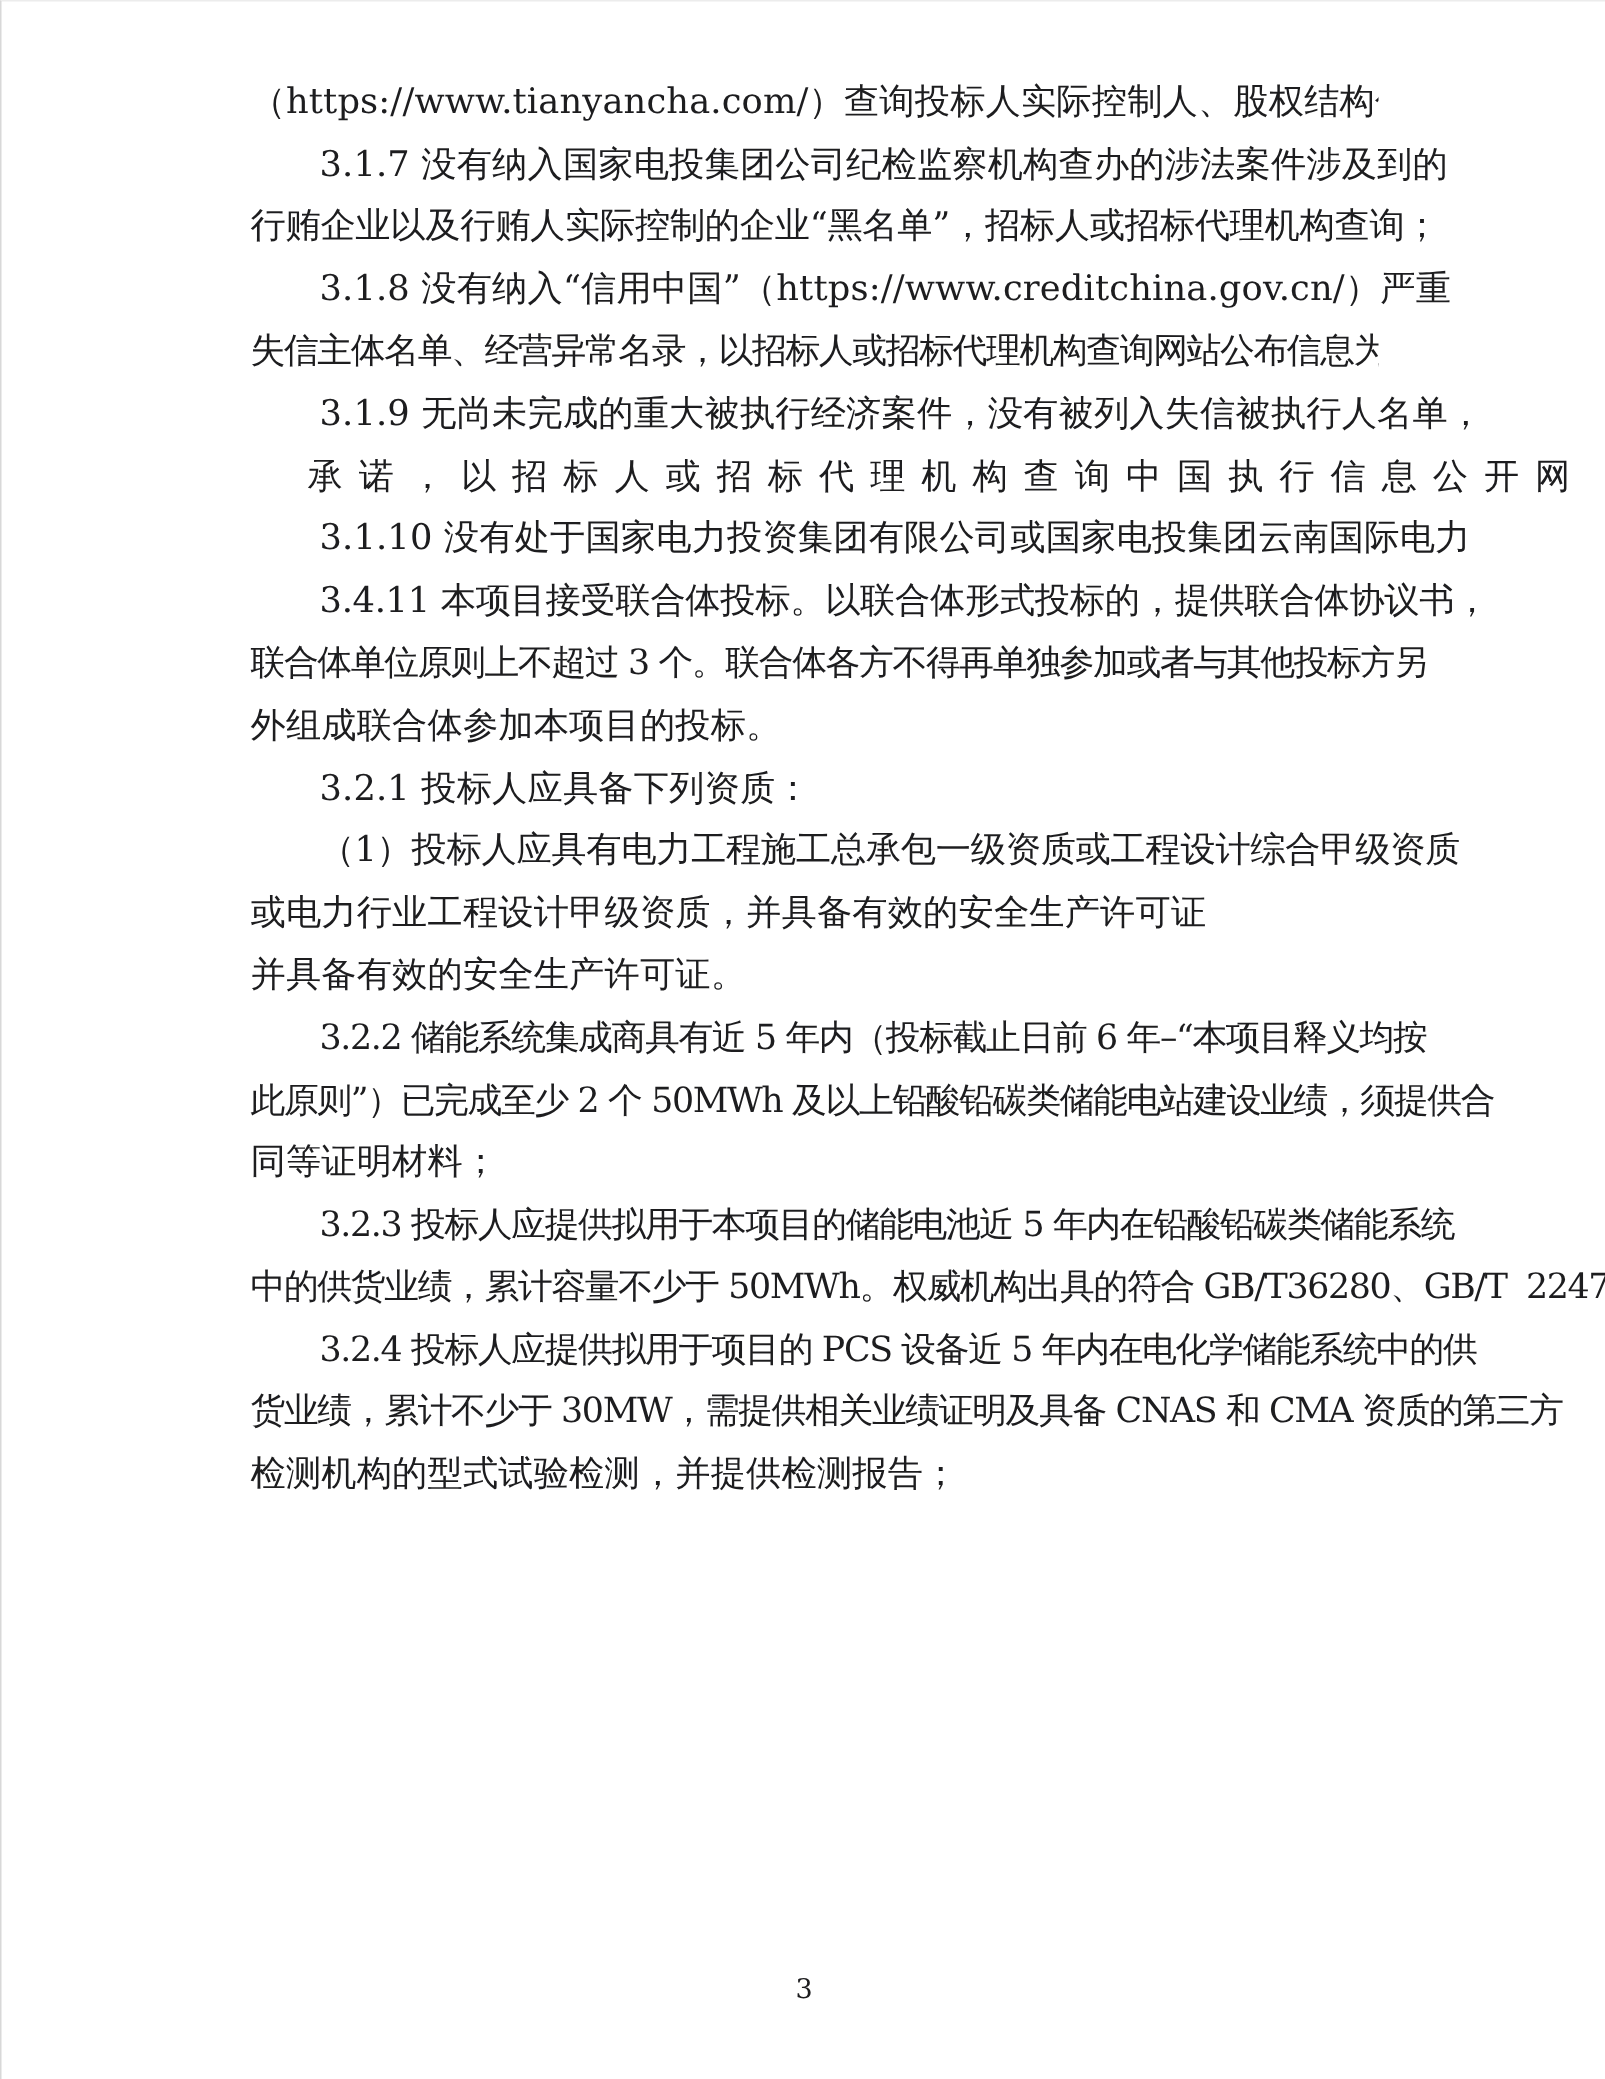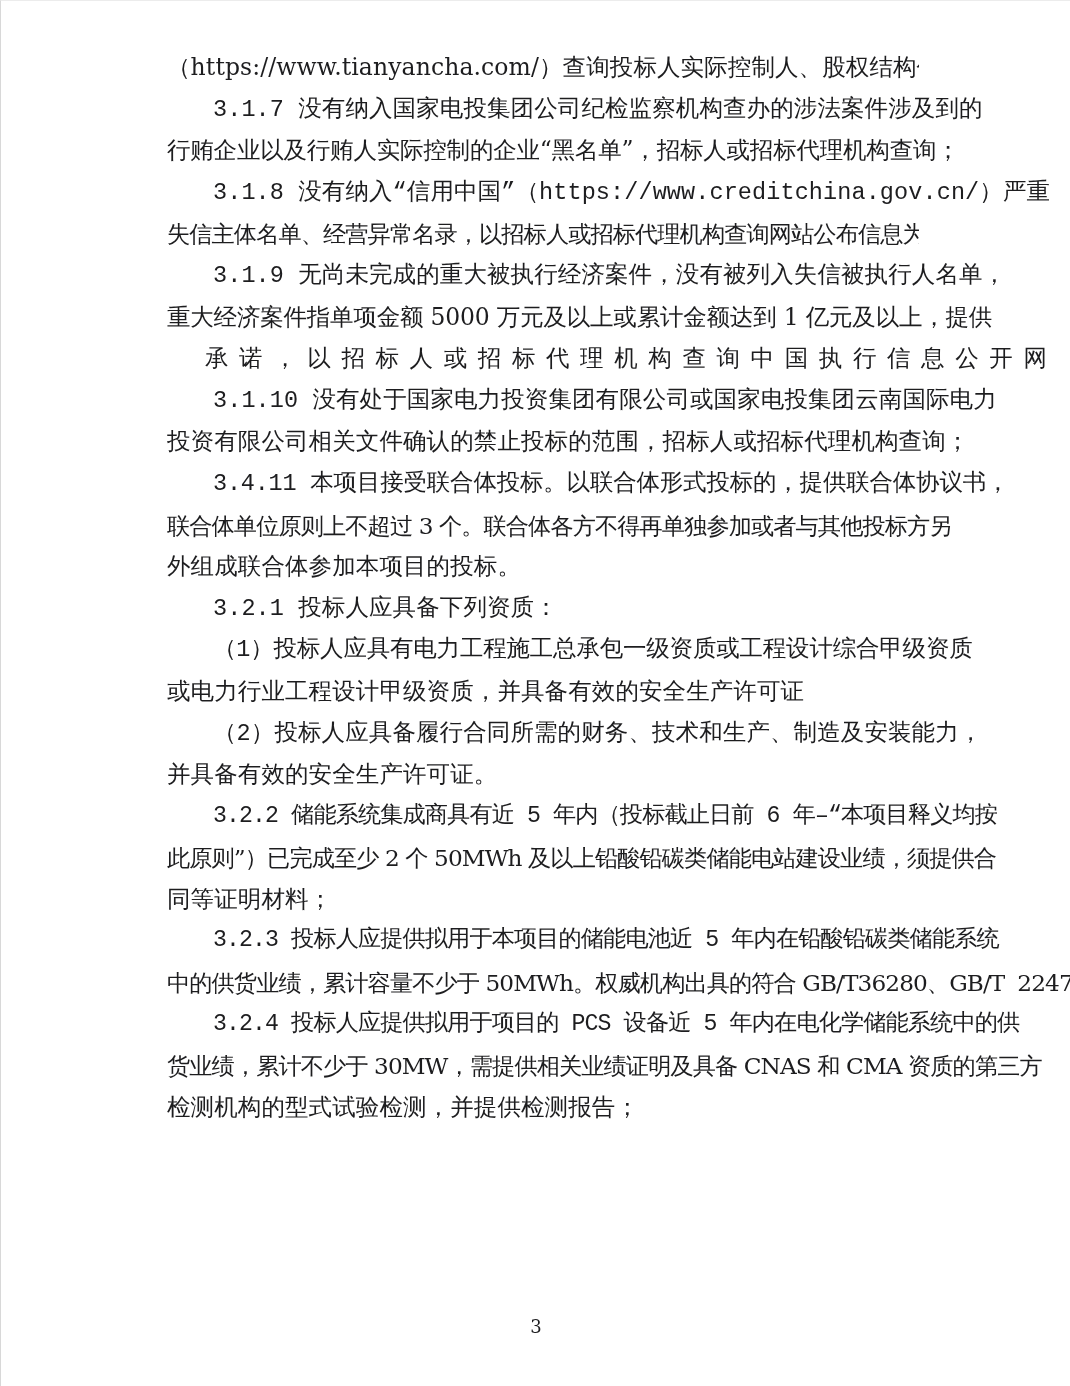--- a/index.html
+++ b/index.html
@@ -34,21 +34,20 @@
     line-height: 41.6px;
     color: #1d1d1f;
     letter-spacing: 0.1px;
     white-space: pre;
     height: 41.6px;
     overflow: visible;
   }
   .ln.indent {
     text-indent: 0;
     padding-left: 46px;
-    font-family: Liberation Mono, monospace;
   }
   .ln.bold {
     font-weight: 700;
     letter-spacing: 0.6px;
   }
   
   .ln.stretch {
     letter-spacing: 10.6px;
     margin-left: 38px;
   }
@@ -82,31 +81,28 @@
 
 <div class="page">
 
   <div class="content">
     <div class="ln clip">（https://www.tianyancha.com/）查询投标人实际控制人、股权结构信息为准；</div>
     <div class="ln indent">3.1.7 没有纳入国家电投集团公司纪检监察机构查办的涉法案件涉及到的</div>
     <div class="ln tight">行贿企业以及行贿人实际控制的企业“黑名单”，招标人或招标代理机构查询；</div>
     <div class="ln indent">3.1.8 没有纳入“信用中国”（https://www.creditchina.gov.cn/）严重</div>
     <div class="ln clip tight2">失信主体名单、经营异常名录，以招标人或招标代理机构查询网站公布信息为准；</div>
     <div class="ln indent">3.1.9 无尚未完成的重大被执行经济案件，没有被列入失信被执行人名单，</div>
-    <div class="ln tight">重大经济案件指单项金额 5000 万元及以上或累计金额达到 1 亿元及以上，提供</div>
     <div class="ln stretch">承诺，以招标人或招标代理机构查询中国执行信息公开网</div>
     <div class="ln indent">3.1.10 没有处于国家电力投资集团有限公司或国家电投集团云南国际电力</div>
-    <div class="ln">投资有限公司相关文件确认的禁止投标的范围，招标人或招标代理机构查询；</div>
     <div class="ln indent tight">3.4.11 本项目接受联合体投标。以联合体形式投标的，提供联合体协议书，</div>
     <div class="ln tight2">联合体单位原则上不超过 3 个。联合体各方不得再单独参加或者与其他投标方另</div>
     <div class="ln">外组成联合体参加本项目的投标。</div>
     <div class="ln indent">3.2.1 投标人应具备下列资质：</div>
     <div class="ln indent tight">（1）投标人应具有电力工程施工总承包一级资质或工程设计综合甲级资质</div>
     <div class="ln">或电力行业工程设计甲级资质，并具备有效的安全生产许可证</div>
-    <div class="ln indent">（2）投标人应具备履行合同所需的财务、技术和生产、制造及安装能力，</div>
     <div class="ln">并具备有效的安全生产许可证。</div>
     <div class="ln indent tight2">3.2.2 储能系统集成商具有近 5 年内（投标截止日前 6 年–“本项目释义均按</div>
     <div class="ln tight2">此原则”）已完成至少 2 个 50MWh 及以上铅酸铅碳类储能电站建设业绩，须提供合</div>
     <div class="ln">同等证明材料；</div>
     <div class="ln indent tight2">3.2.3 投标人应提供拟用于本项目的储能电池近 5 年内在铅酸铅碳类储能系统</div>
     <div class="ln tight2">中的供货业绩，累计容量不少于 50MWh。权威机构出具的符合 GB/T36280、GB/T  22473</div>
     <div class="ln indent tight2">3.2.4 投标人应提供拟用于项目的 PCS 设备近 5 年内在电化学储能系统中的供</div>
     <div class="ln tight2">货业绩，累计不少于 30MW，需提供相关业绩证明及具备 CNAS 和 CMA 资质的第三方</div>
     <div class="ln">检测机构的型式试验检测，并提供检测报告；</div>
   </div>

